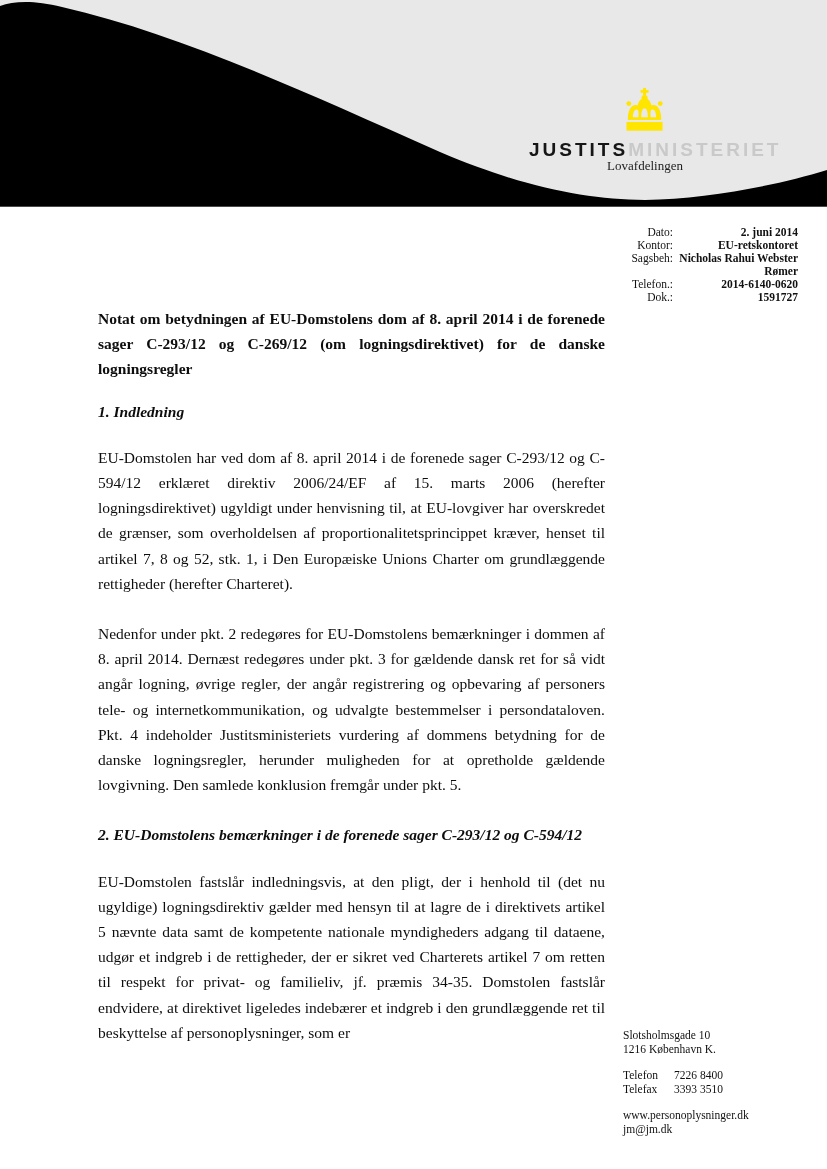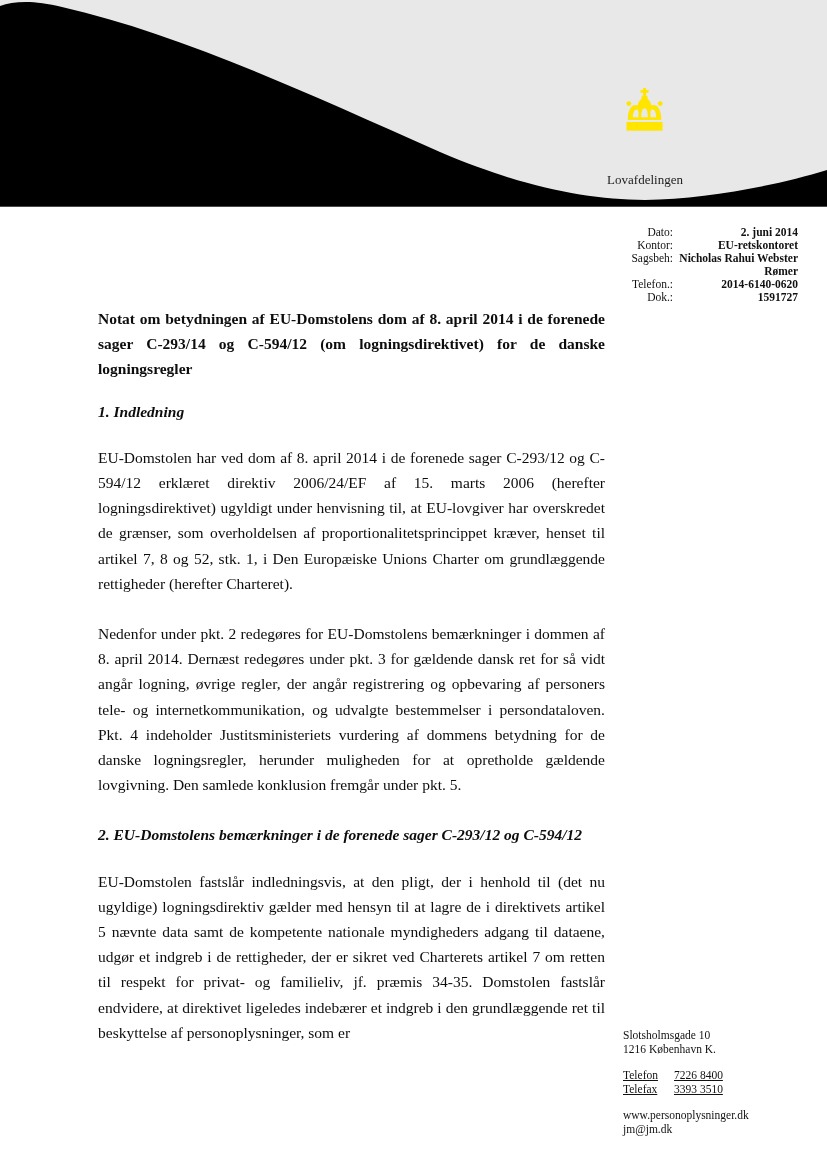--- a/index.html
+++ b/index.html
@@ -20,21 +20,21 @@
     position:absolute; left:621px; top:86px; width:46px; height:48px;
   }
   .wordmark {
     position:absolute; left:529px; top:139px; width:250px;
     font-family:"Liberation Sans", sans-serif;
     font-size:19px; font-weight:700; letter-spacing:3px; white-space:nowrap;
   }
   .wordmark .primary   { color:#161616; }
   .wordmark .secondary { color:#c9c9c9; }
   .department {
-    position:absolute; left:545px; top:172px; width:200px;
+    position:absolute; left:545px; top:158px; width:200px;
     text-align:center; font-size:13px; color:#1c1c1c;
   }
 
   
   .meta {
     position:absolute; left:620px; top:226px; width:178px;
     font-size:11.5px; line-height:13px; color:#111;
   }
   .meta-row { display:flex;text-align:right; }
   .meta-label { flex:none; width:53px; }
@@ -48,21 +48,21 @@
   .doc-title { font-weight:700; margin:0 0 17px 0; }
   .sec-heading { font-weight:700; margin:14px 0 21px 0;font-style:italic; }
   .body-col p.para { margin:0 0 25px 0; }
 
   
   .contact {
     position:absolute; left:623px; top:1029px; width:170px;
     font-size:11.5px; line-height:13.5px; color:#111;
   }
   .contact .group { margin-bottom:13px; }
-  .tel-row { display:flex;text-decoration:underline; }
+  .tel-row { display:flex; }
   .tel-label { flex:none; width:51px; }
 </style>
 </head>
 <body>
 
 <div class="page">
 
   <div class="header">
     <svg class="wave" width="827" height="206" viewBox="0 0 827 206" aria-hidden="true">
       <rect x="0" y="0" width="827" height="206" fill="#e8e8e8"></rect>
@@ -77,20 +77,23 @@
         <circle cx="8.5" cy="17" r="2.6"></circle>
         <circle cx="42.7" cy="17" r="2.6"></circle>
         <path d="M7.5,35 C7,23 12.5,16.5 18,19 C20,12 23,11 25.6,12 C28.2,11 31.2,12 33.2,19 C38.7,16.5 44.2,23 43.7,35 Z
                  M13,32 C13,26 15,23 17.5,23.5 C19,24 19.5,26 19,32 Z
                  M22,32 C22,25 23.5,22 25.6,22.5 C27.7,22 29.2,25 29.2,32 Z
                  M32.2,32 C31.7,26 32.2,24 33.7,23.5 C36.2,23 38.2,26 38.2,32 Z" fill-rule="evenodd"></path>
         <rect x="6" y="37" width="39.2" height="9.5"></rect>
       </g>
     </svg>
 
+    <div class="wordmark">
+      <span class="primary">JUSTITS</span><span class="secondary">MINISTERIET</span>
+    </div>
     <div class="department">Lovafdelingen</div>
   </div>
 
   <div class="meta">
     <div class="meta-row">
       <span class="meta-label">Dato:</span>
       <span class="meta-value">2. juni 2014</span>
     </div>
     <div class="meta-row">
       <span class="meta-label">Kontor:</span>
@@ -104,21 +107,21 @@
       <span class="meta-label">Telefon.:</span>
       <span class="meta-value">2014-6140-0620</span>
     </div>
     <div class="meta-row">
       <span class="meta-label">Dok.:</span>
       <span class="meta-value">1591727</span>
     </div>
   </div>
 
   <div class="body-col">
-    <p class="doc-title">Notat om betydningen af EU-Domstolens dom af 8. april 2014 i de forenede sager C-293/14 og C-594/12 (om logningsdirektivet) for de danske logningsregler</p>
+    <p class="doc-title">Notat om betydningen af EU-Domstolens dom af 8. april 2014 i de forenede sager C-293/12 og C-269/12 (om logningsdirektivet) for de danske logningsregler</p>
     <p class="sec-heading">1. Indledning</p>
     <p class="para">EU-Domstolen har ved dom af 8. april 2014 i de forenede sager C-293/12 og C-594/12 erklæret direktiv 2006/24/EF af 15. marts 2006 (herefter logningsdirektivet) ugyldigt under henvisning til, at EU-lovgiver har overskredet de grænser, som overholdelsen af proportionalitetsprincippet kræver, henset til artikel 7, 8 og 52, stk. 1, i Den Europæiske Unions Charter om grundlæggende rettigheder (herefter Charteret).</p>
     <p class="para">Nedenfor under pkt. 2 redegøres for EU-Domstolens bemærkninger i dommen af 8. april 2014. Dernæst redegøres under pkt. 3 for gældende dansk ret for så vidt angår logning, øvrige regler, der angår registrering og opbevaring af personers tele- og internetkommunikation, og udvalgte bestemmelser i persondataloven. Pkt. 4 indeholder Justitsministeriets vurdering af dommens betydning for de danske logningsregler, herunder muligheden for at opretholde gældende lovgivning. Den samlede konklusion fremgår under pkt. 5.</p>
     <p class="sec-heading">2. EU-Domstolens bemærkninger i de forenede sager C-293/12 og C-594/12</p>
     <p class="para">EU-Domstolen fastslår indledningsvis, at den pligt, der i henhold til (det nu ugyldige) logningsdirektiv gælder med hensyn til at lagre de i direktivets artikel 5 nævnte data samt de kompetente nationale myndigheders adgang til dataene, udgør et indgreb i de rettigheder, der er sikret ved Charterets artikel 7 om retten til respekt for privat- og familieliv, jf. præmis 34-35. Domstolen fastslår endvidere, at direktivet ligeledes indebærer et indgreb i den grundlæggende ret til beskyttelse af personoplysninger, som er</p>
   </div>
 
   <div class="contact">
     <div class="group">
       <div>Slotsholmsgade 10</div>

